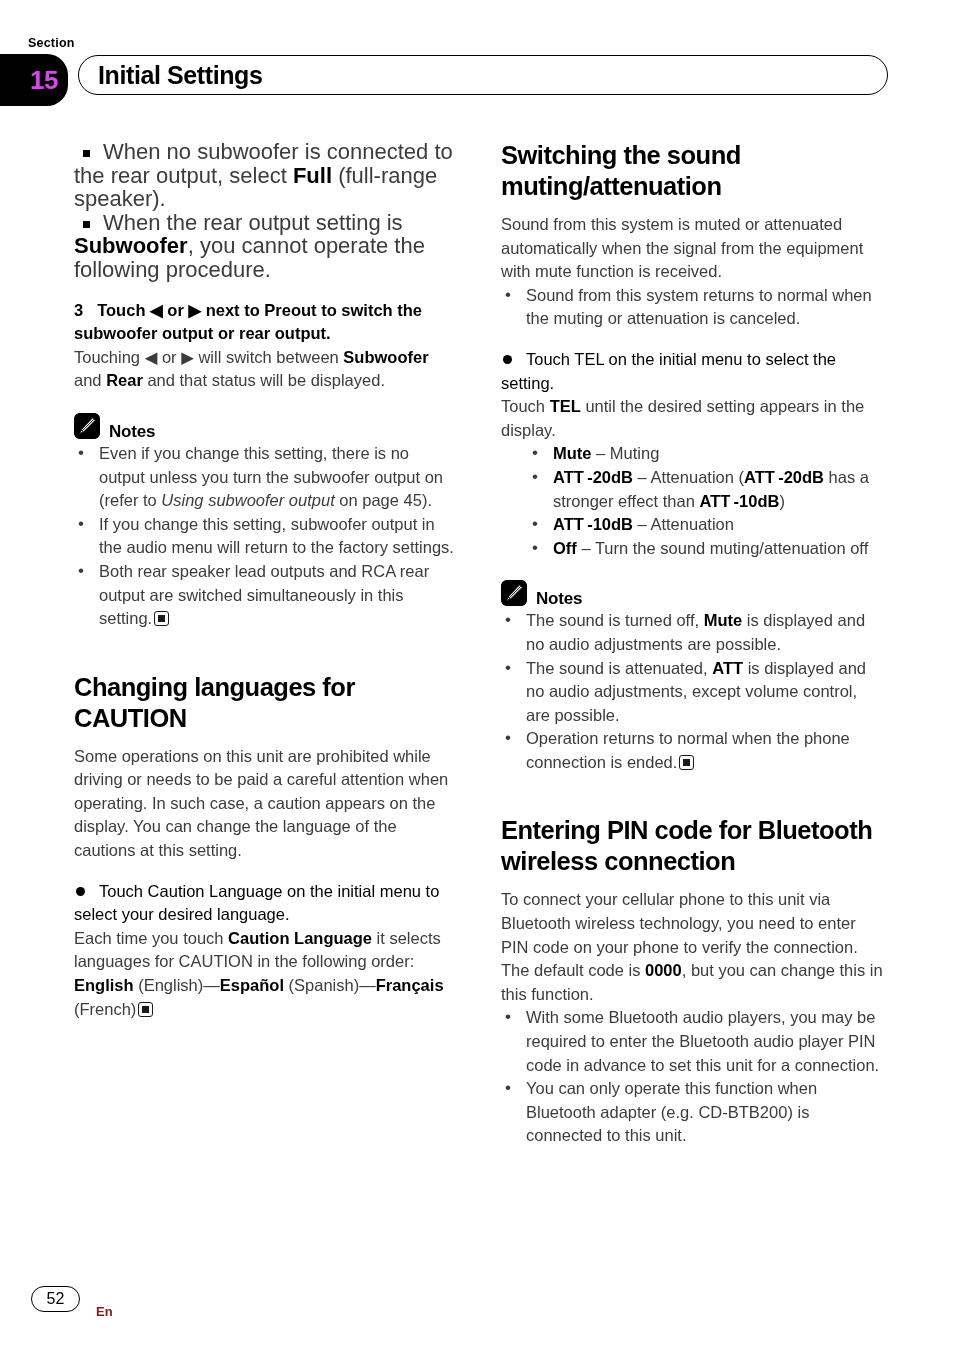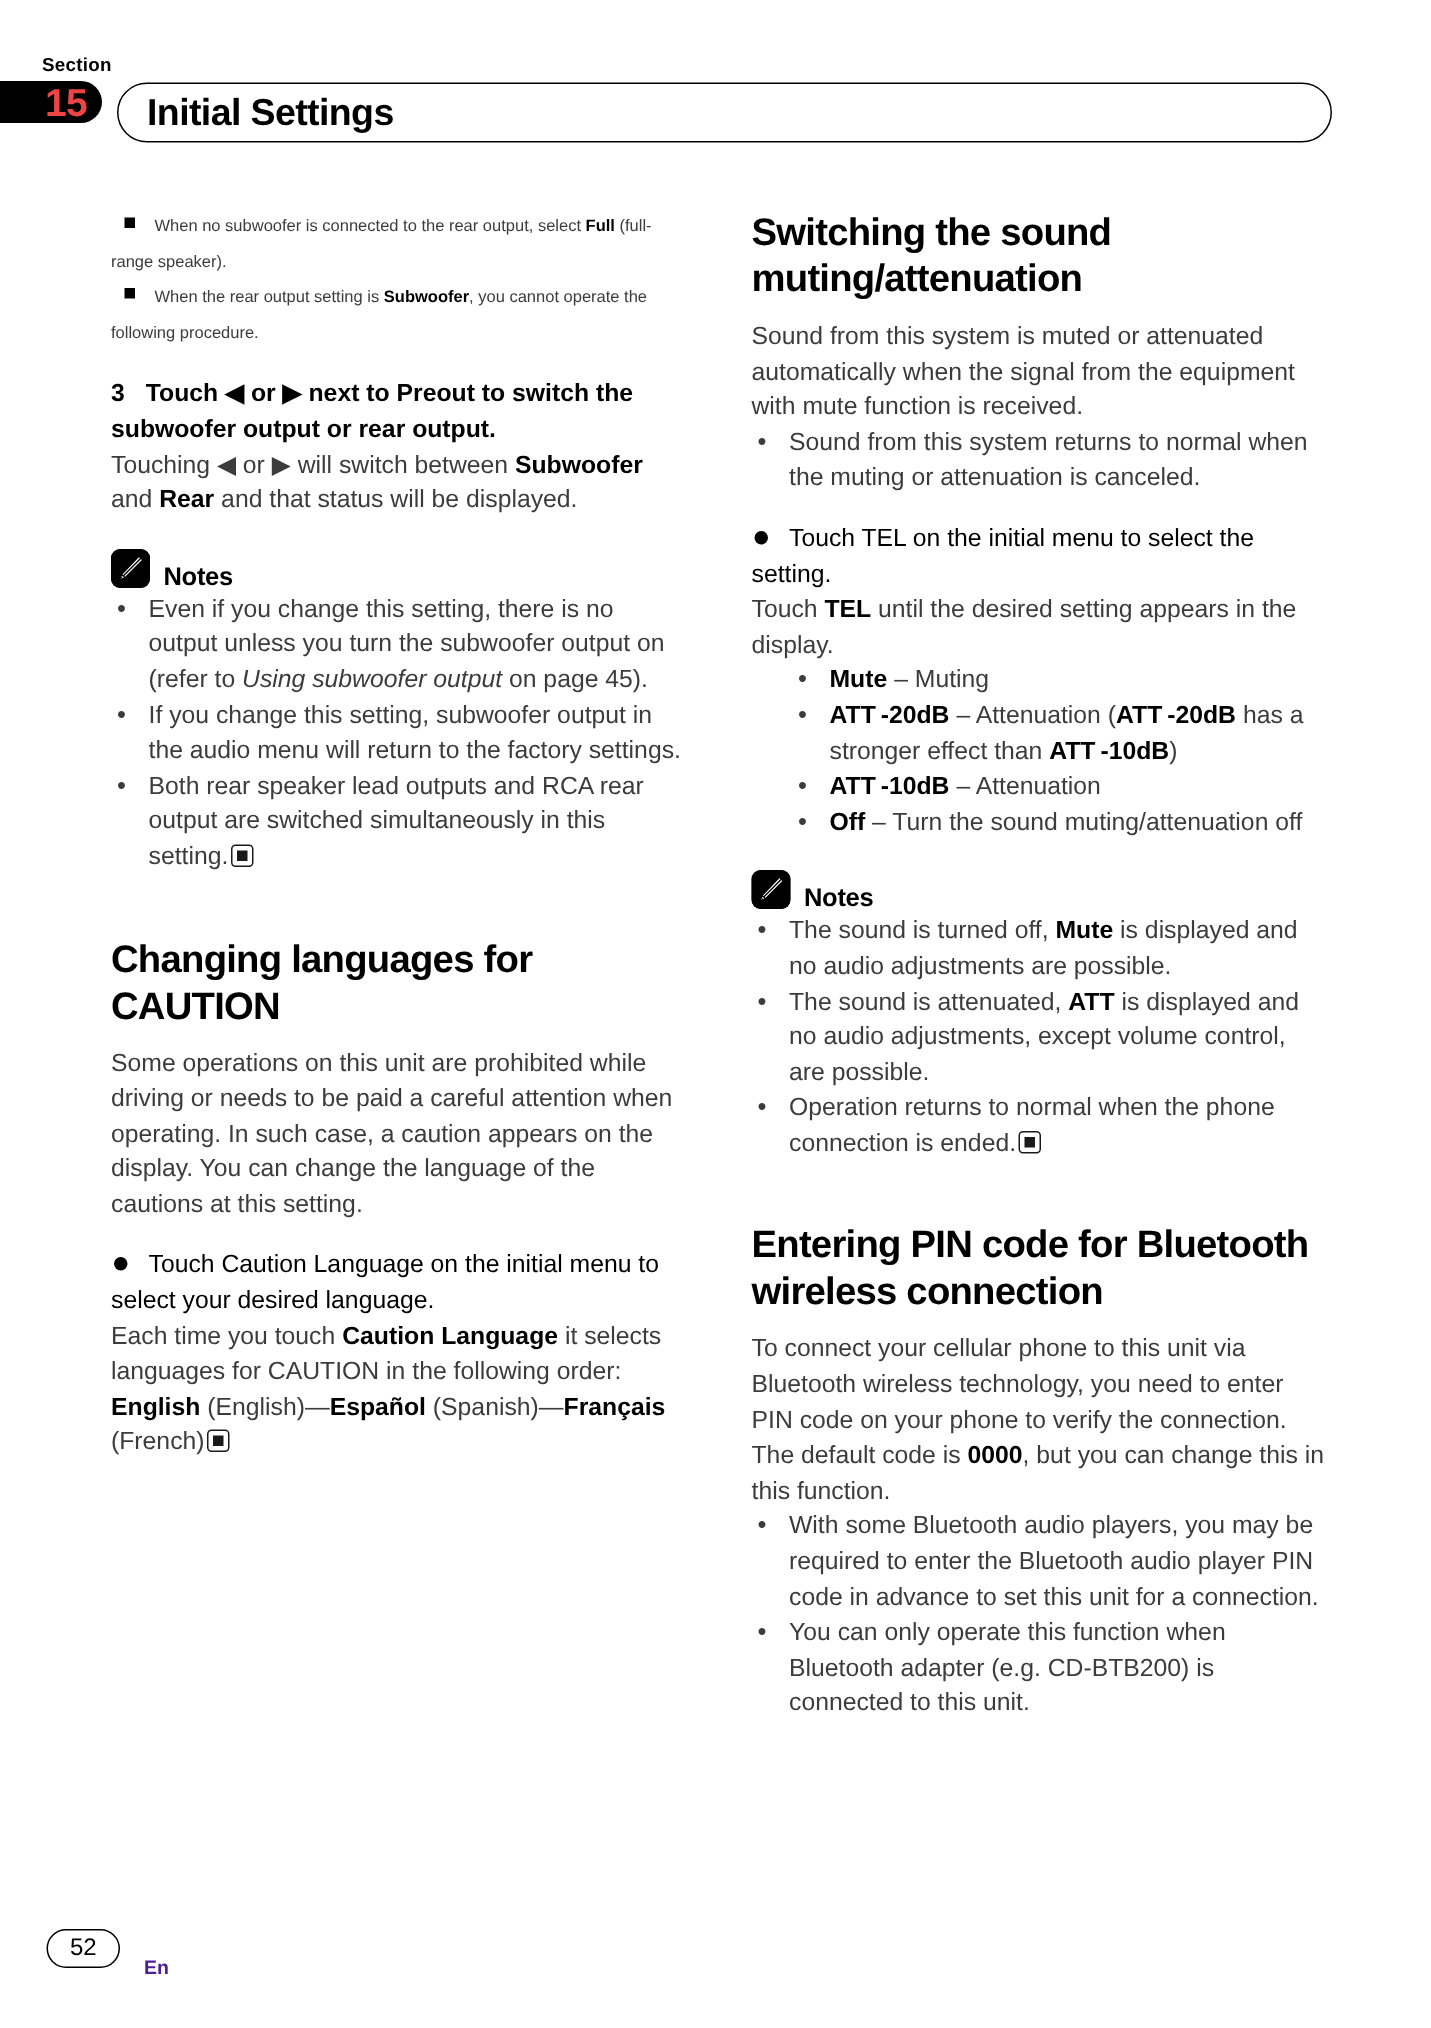--- a/index.html
+++ b/index.html
@@ -29,25 +29,25 @@
     font-size: 12.5px;
     font-weight: bold;
     color: #000;
     letter-spacing: 0.2px;
   }
   .section-tag {
     position: absolute;
     left: 0;
     top: 54px;
     width: 68px;
-    height: 28px;
+    height: 52px;
     background: #000;
     border-top-right-radius: 21px;
     border-bottom-right-radius: 21px;
-    color: #ef4444;
+    color: #d946ef;
     font-size: 26px;
     font-weight: bold;
     display: flex;
     align-items: center;
     justify-content: flex-end;
     padding-right: 10px;
     box-sizing: border-box;
     letter-spacing: -0.5px;
   }
   .header-bar {
@@ -93,21 +93,21 @@
     font-weight: bold;
     color: #000;
     margin: 0 0 11px 0;
     letter-spacing: -0.5px;
   }
   b, strong { color: #000; font-weight: bold; }
   i, em { font-style: italic; }
 
   
   .sq-item {
-    font-size: 11px;
+    font-size: 22px;
     line-height: 23.6px;
     color: #3c3c3c;
     margin: 0;
     position: relative;
   }
   .sq-item .sq-bullet {
     display: inline-block;
     width: 7px;
     height: 7px;
     background: #000;
@@ -238,21 +238,21 @@
     display: flex;
     align-items: center;
     justify-content: center;
   }
   .lang-code {
     position: absolute;
     left: 96px;
     top: 42px;
     font-size: 13px;
     font-weight: bold;
-    color: #4c1d95;
+    color: #7f1d1d;
   }
 </style>
 </head>
 <body>
 
 <div class="page-header">
   <div class="section-label">Section</div>
   <div class="section-tag">15</div>
   <div class="header-bar"></div>
   <div class="header-title">Initial Settings</div>

